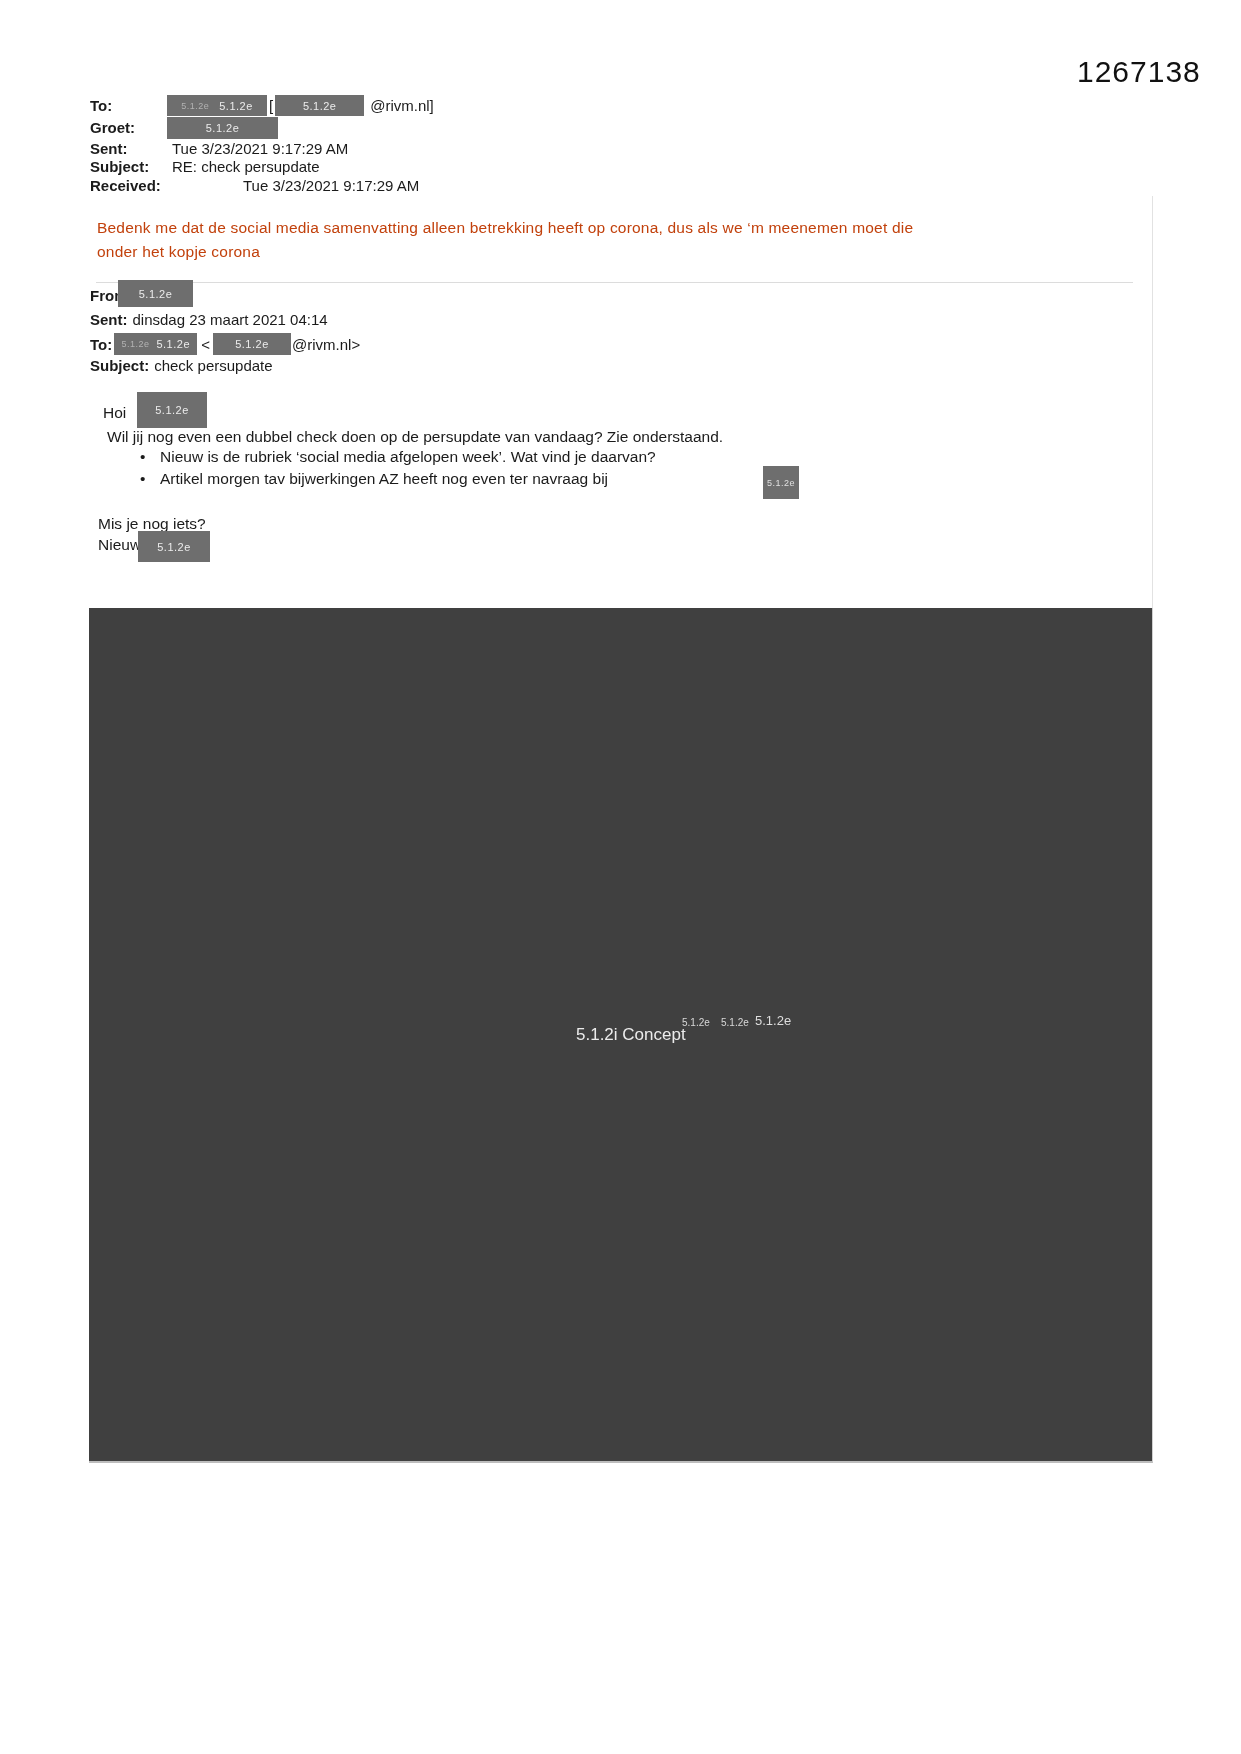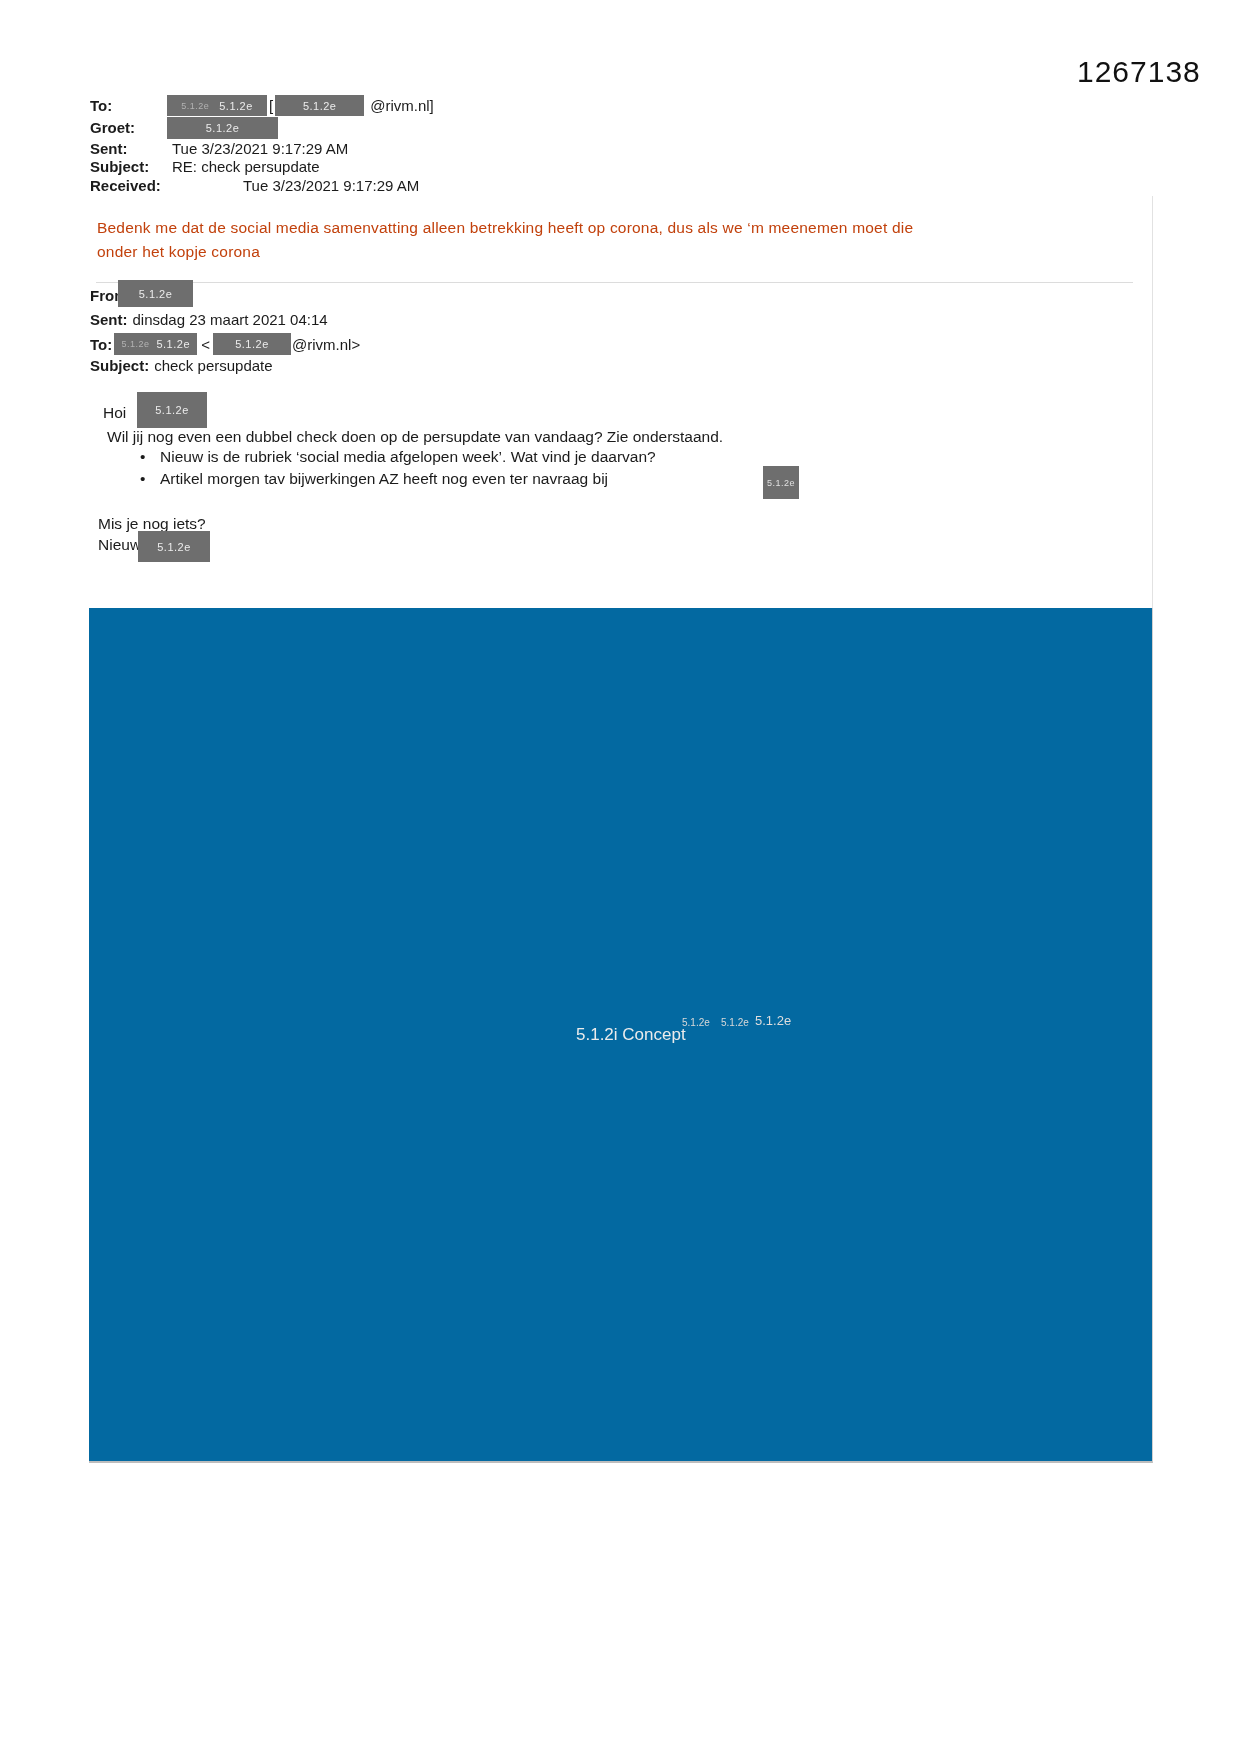--- a/index.html
+++ b/index.html
@@ -15,21 +15,21 @@
   .chip .dim{color:#b3b3b3;font-size:9px;margin-right:10px;}
   .chip .bright{color:#ececec;font-size:11px;}
   .note{color:#c2410c;font-size:15.5px;line-height:24px;letter-spacing:0.2px;white-space:nowrap;}
   .rule{background:#dcdcdc;height:1px;}
   .vline{background:#e2e2e2;width:1px;}
   .b{font-weight:bold;}
   .t15{font-size:15px;white-space:nowrap;}
   .row2{position:absolute;display:flex;align-items:center;font-size:15px;white-space:nowrap;}
   .bullet{position:absolute;left:140px;display:flex;font-size:15.5px;white-space:nowrap;}
   .bullet .dot{width:20px;flex:0 0 auto;}
-  .grayblock{background:#0369a1;border-right:1px solid #cfcfcf;border-bottom:2px solid #bdbdbd;box-sizing:border-box;}
+  .grayblock{background:#404040;border-right:1px solid #cfcfcf;border-bottom:2px solid #bdbdbd;box-sizing:border-box;}
   .gb-text{position:absolute;color:#ececec;white-space:nowrap;}
 </style>
 </head>
 <body>
 
 <div class="page">
 
   <div class="abs docnum" style="left:1077px;top:55px;">1267138</div>
 
   <div class="h1row" style="top:95px;">

